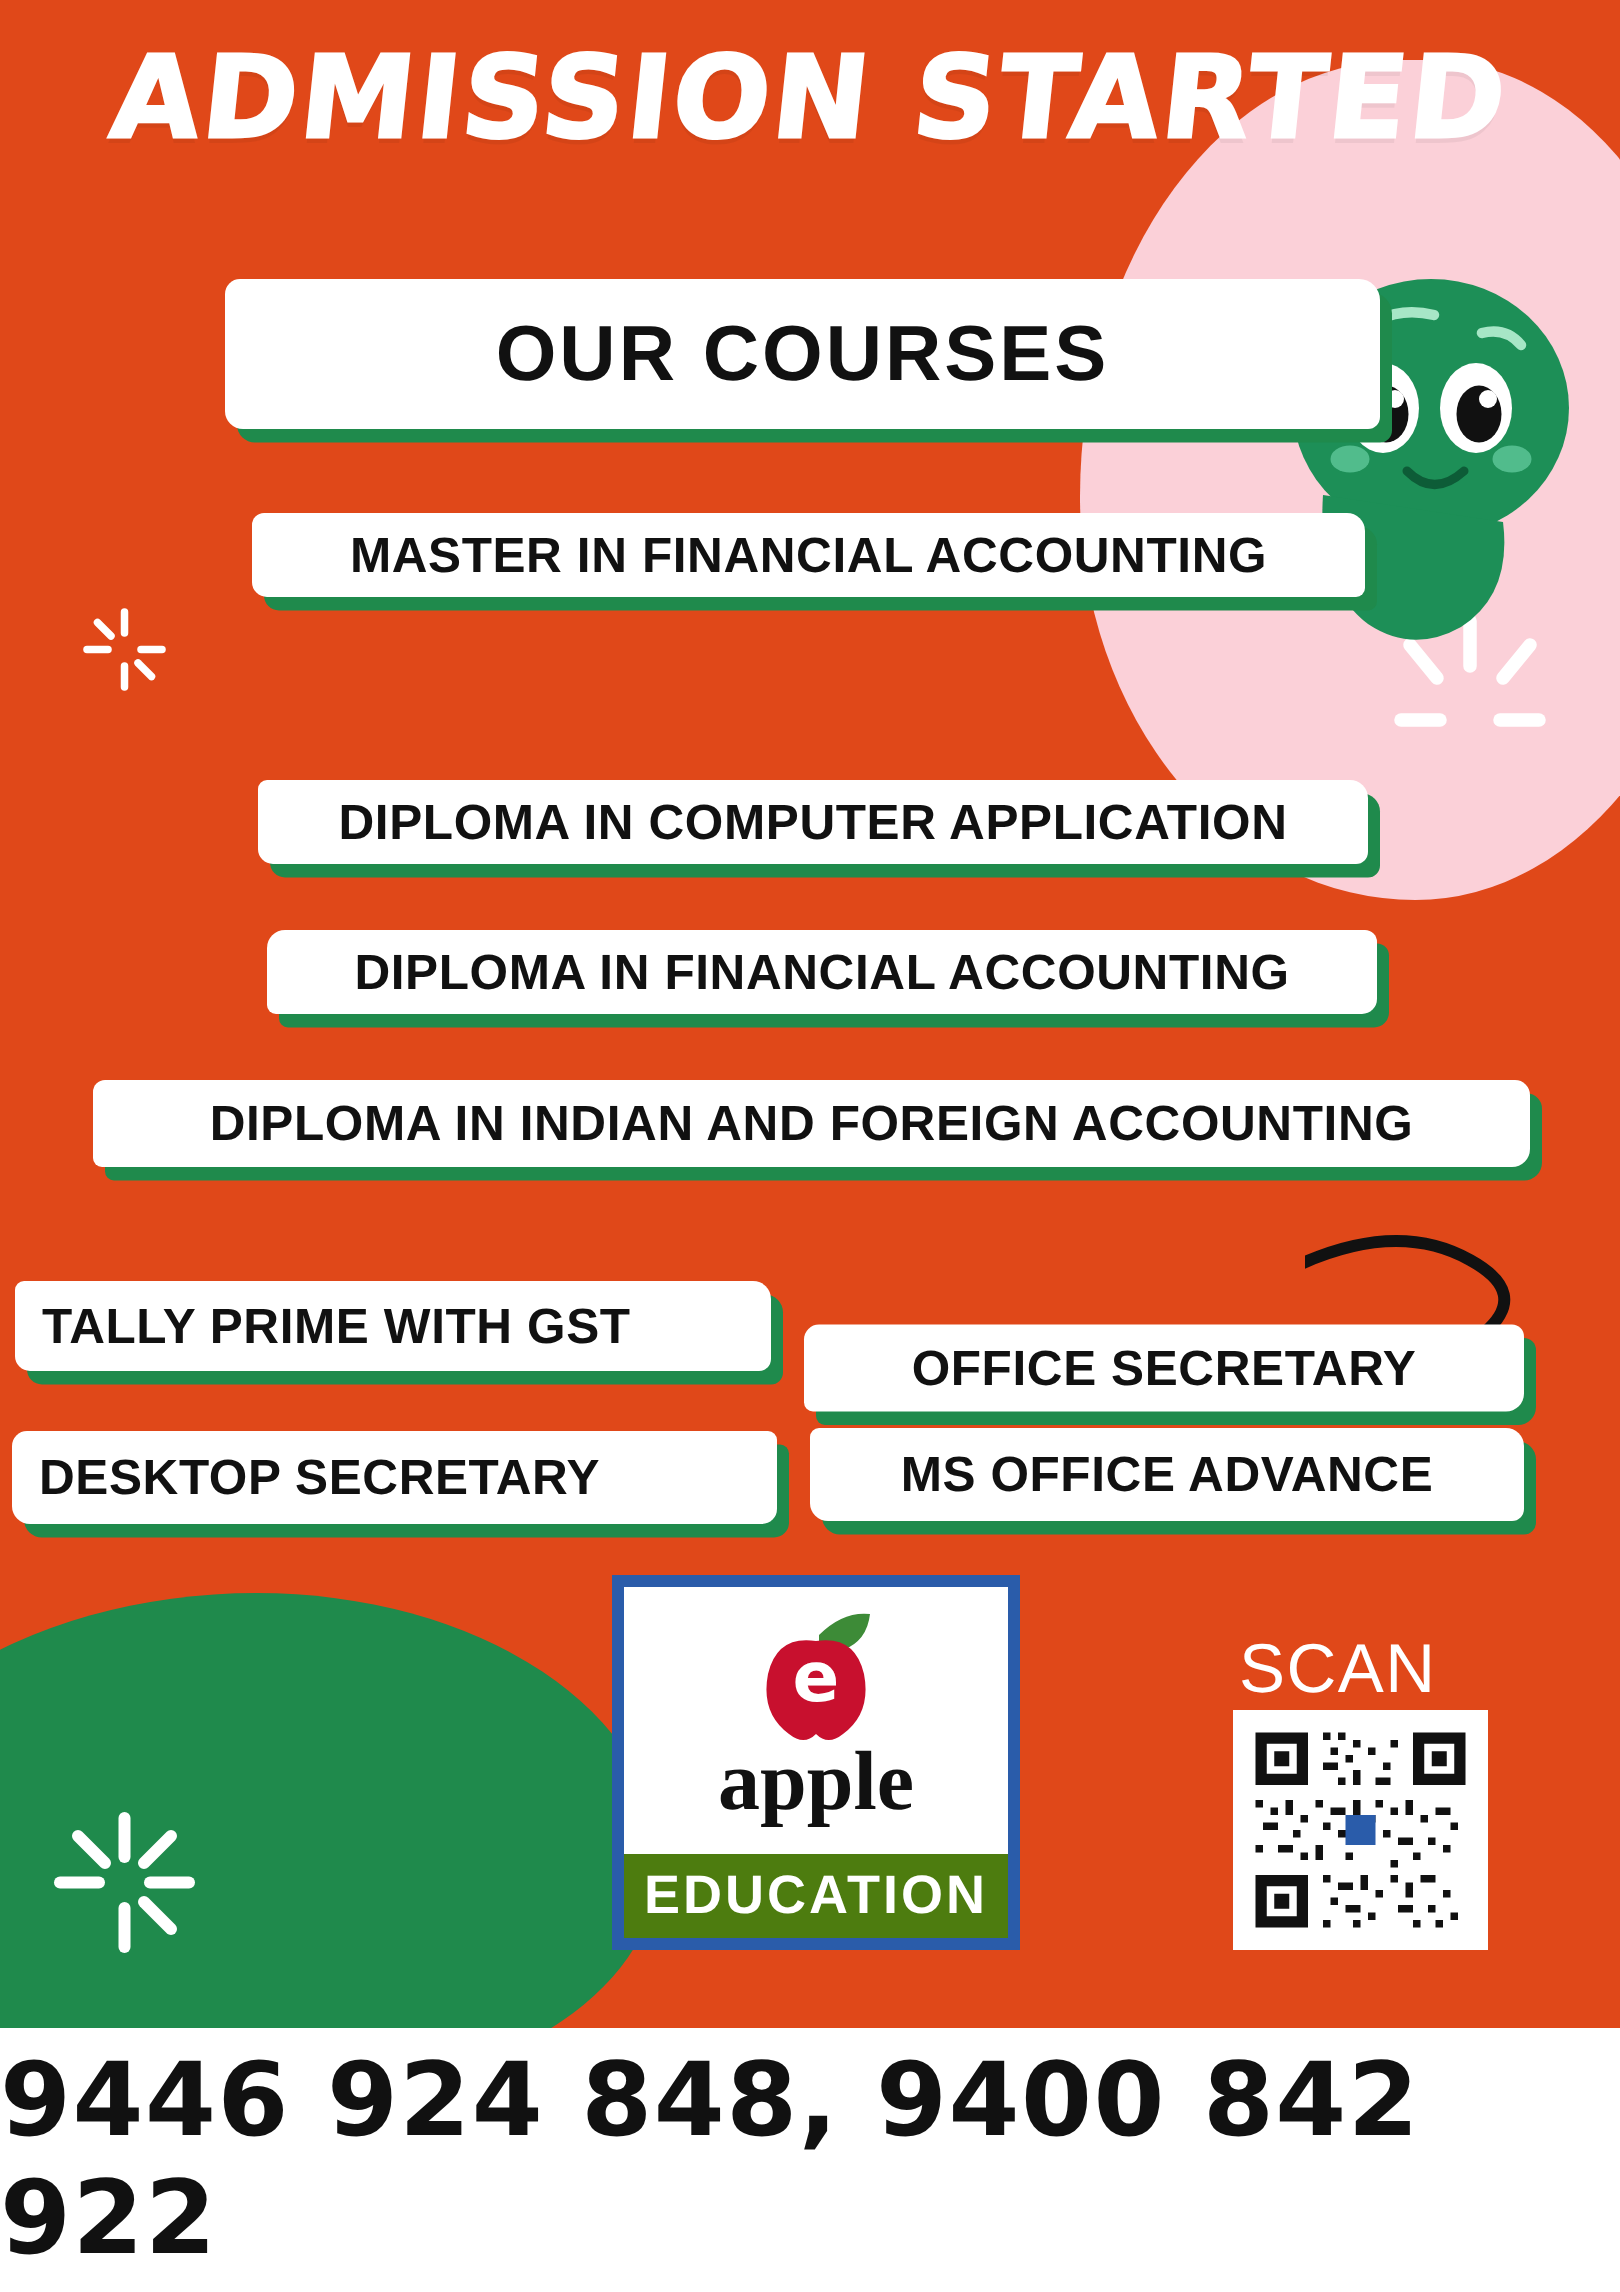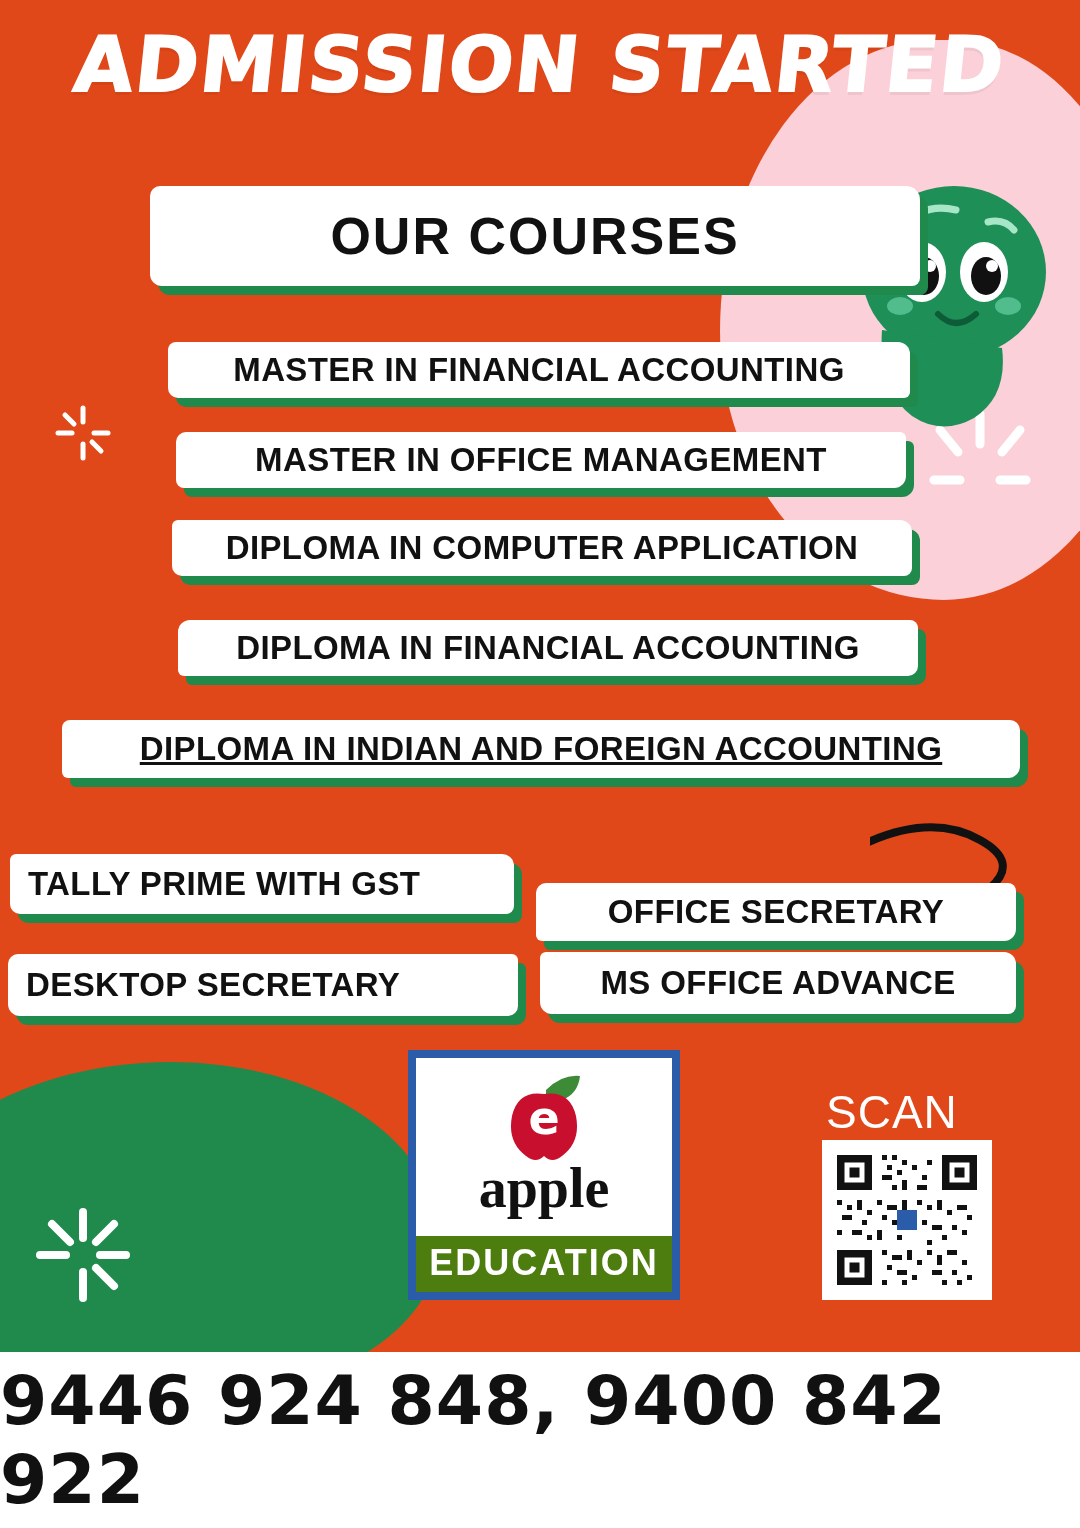--- a/index.html
+++ b/index.html
@@ -122,21 +122,21 @@
 
   .chip-row {
     font-size: 33px;
     letter-spacing: 0.4px;
   }
 
   .c1 { left: 168px; top: 342px; width: 742px; height: 56px; border-radius: 8px 12px 6px 10px; }
   .c2 { left: 176px; top: 432px; width: 730px; height: 56px; border-radius: 10px 6px 12px 8px; }
   .c3 { left: 172px; top: 520px; width: 740px; height: 56px; border-radius: 6px 12px 8px 10px; }
   .c4 { left: 178px; top: 620px; width: 740px; height: 56px; border-radius: 12px 8px 10px 6px; }
-  .c5 { left: 62px; top: 720px; width: 958px; height: 58px; border-radius: 8px 10px 12px 6px; text-decoration: underline; }
+  .c5 { left: 62px; top: 720px; width: 958px; height: 58px; border-radius: 8px 10px 12px 6px; }
 
   .c6 { left: 10px; top: 854px; width: 486px; height: 60px; justify-content: flex-start; padding-left: 18px; border-radius: 6px 12px 8px 10px; }
   .c7 { left: 536px; top: 856px; width: 480px; height: 58px; border-radius: 10px 8px 12px 6px; margin-top: 27px; }
   .c8 { left: 8px; top: 954px; width: 492px; height: 62px; justify-content: flex-start; padding-left: 18px; border-radius: 10px 6px 10px 12px; }
   .c9 { left: 540px; top: 952px; width: 476px; height: 62px; border-radius: 6px 12px 8px 12px; }
 
   
   .logo-box {
     position: absolute;
     left: 408px;
@@ -297,21 +297,20 @@
       <svg width="210" height="150" viewBox="0 0 210 150">
         <path d="M-10 46 q70 -34 120 -6 q40 22 10 48 q-34 28 -40 52" stroke="#111111" stroke-width="8" fill="none" stroke-linecap="round"></path>
       </svg>
     </div>
 
     <div class="headline">ADMISSION STARTED</div>
 
     <div class="chip chip-title">OUR COURSES</div>
 
     <div class="chip chip-row c1">MASTER IN FINANCIAL ACCOUNTING</div>
-    <div class="chip chip-row c2">MASTER IN OFFICE MANAGEMENT</div>
     <div class="chip chip-row c3">DIPLOMA IN COMPUTER APPLICATION</div>
     <div class="chip chip-row c4">DIPLOMA IN FINANCIAL ACCOUNTING</div>
     <div class="chip chip-row c5">DIPLOMA IN INDIAN AND FOREIGN ACCOUNTING</div>
 
     <div class="chip chip-row c6">TALLY PRIME WITH GST</div>
     <div class="chip chip-row c7">OFFICE SECRETARY</div>
     <div class="chip chip-row c8">DESKTOP SECRETARY</div>
     <div class="chip chip-row c9">MS OFFICE ADVANCE</div>
 
     <div class="logo-box">

